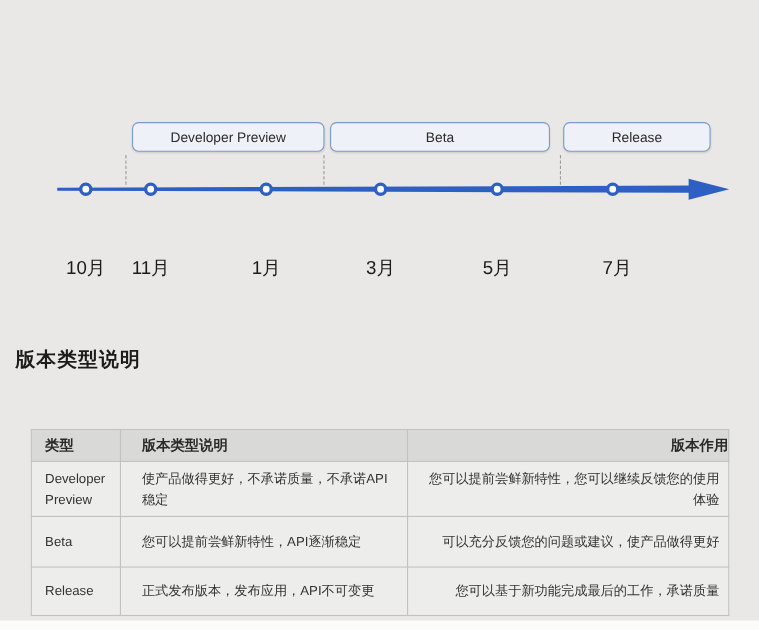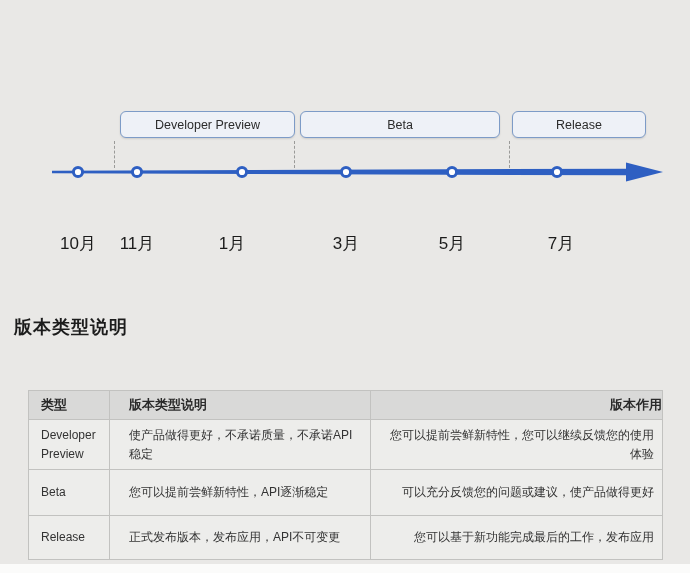--- a/index.html
+++ b/index.html
@@ -152,21 +152,21 @@
     <circle cx="78" cy="20" r="4.6" fill="#ffffff" stroke="#2e5fc2" stroke-width="3"></circle>
     <circle cx="137" cy="20" r="4.6" fill="#ffffff" stroke="#2e5fc2" stroke-width="3"></circle>
     <circle cx="242" cy="20" r="4.6" fill="#ffffff" stroke="#2e5fc2" stroke-width="3"></circle>
     <circle cx="346" cy="20" r="4.6" fill="#ffffff" stroke="#2e5fc2" stroke-width="3"></circle>
     <circle cx="452" cy="20" r="4.6" fill="#ffffff" stroke="#2e5fc2" stroke-width="3"></circle>
     <circle cx="557" cy="20" r="4.6" fill="#ffffff" stroke="#2e5fc2" stroke-width="3"></circle>
   </svg>
 
   <span class="month" style="left:78px">10月</span>
   <span class="month" style="left:137px">11月</span>
-  <span class="month" style="left:232px">1月</span>
+  <span class="month" style="left:242px">1月</span>
   <span class="month" style="left:346px">3月</span>
   <span class="month" style="left:452px">5月</span>
   <span class="month" style="left:561px">7月</span>
 
   <div class="sec-title" id="title2">版本类型说明</div>
 
   <table class="version-table">
     <colgroup>
         <col class="c1">
         <col class="c2">
@@ -186,19 +186,19 @@
         <td class="col3">您可以提前尝鲜新特性，您可以继续反馈您的使用体验</td>
       </tr>
       <tr class="r2">
         <td class="col1">Beta</td>
         <td class="col2">您可以提前尝鲜新特性，API逐渐稳定</td>
         <td class="col3">可以充分反馈您的问题或建议，使产品做得更好</td>
       </tr>
       <tr class="r3">
         <td class="col1">Release</td>
         <td class="col2">正式发布版本，发布应用，API不可变更</td>
-        <td class="col3">您可以基于新功能完成最后的工作，发布应用</td>
+        <td class="col3">您可以基于新功能完成最后的工作，承诺质量</td>
       </tr>
     </tbody>
   </table>
 
   <div class="bottom-strip"></div>
 </div>
 
 </body></html>

